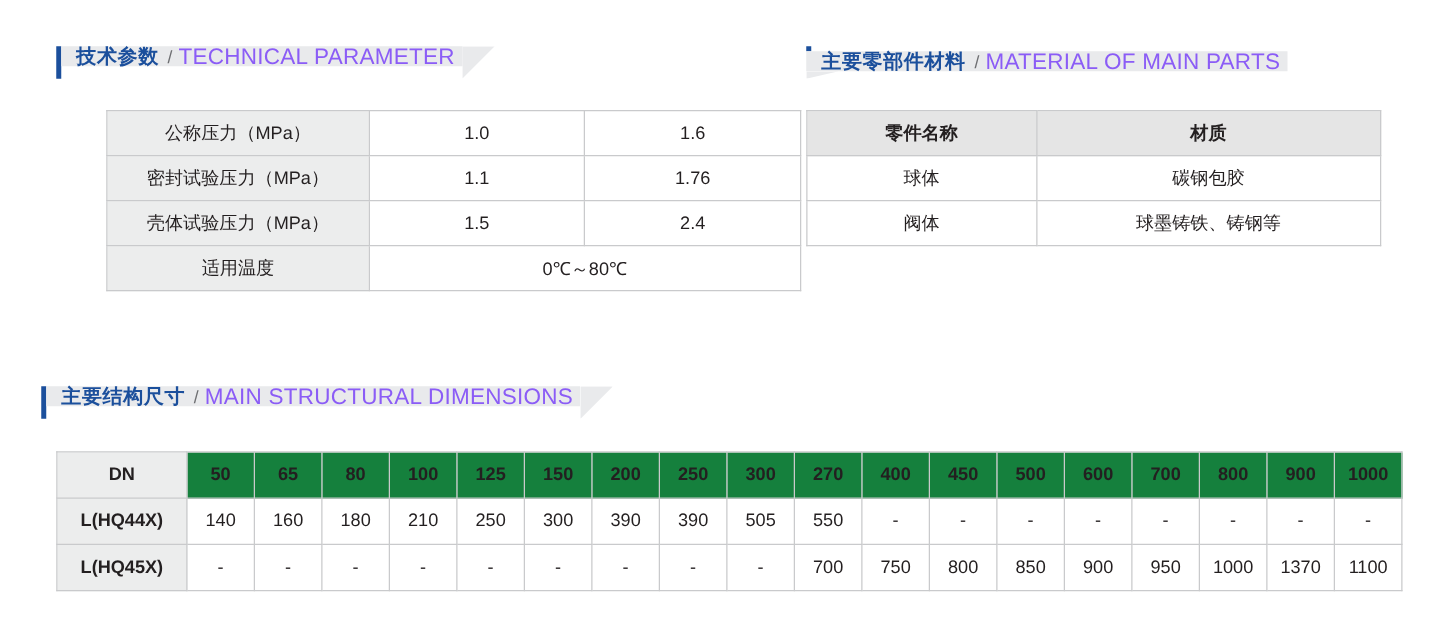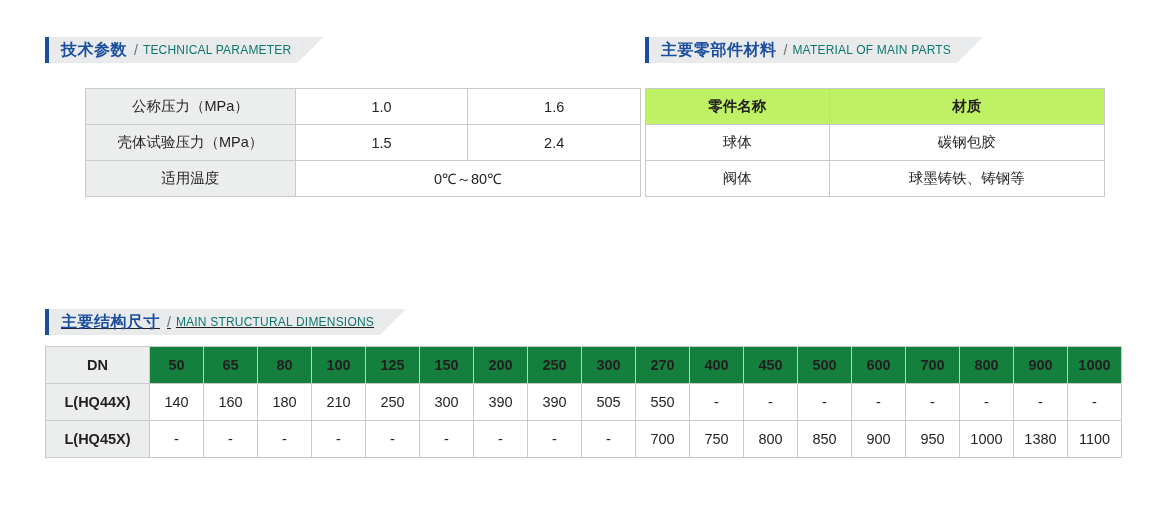--- a/index.html
+++ b/index.html
@@ -18,21 +18,21 @@
 
   
   .section-head {
     position: absolute;
     height: 26px;
     display: flex;
     align-items: stretch;
   }
   .section-head .bar {
     background: #e9eaec;
-    height: 26px;
+    height: 16px;
     display: flex;
     align-items: center;
     padding-left: 12px;
     padding-right: 6px;
     white-space: nowrap;
     box-sizing: border-box;
   }
   .section-head .accent {
     width: 4px;
     background: #1b4f9c;
@@ -45,22 +45,22 @@
     color: #1b4f9c;
     letter-spacing: 0.5px;
     margin-right: 7px;
   }
   .section-head .sep {
     font-size: 14px;
     color: #6d6e71;
     margin-right: 5px;
   }
   .section-head .en {
-    font-size: 12px;
-    color: #0f766e;
+    font-size: 18px;
+    color: #8b5cf6;
     letter-spacing: 0.2px;
   }
   
   .section-head .tail {
     width: 26px;
     height: 26px;
     background: #e9eaec;
     clip-path: polygon(0 0, 100% 0, 0 100%);
   }
 
@@ -74,21 +74,21 @@
     border: 1px solid #c9cacc;
     font-size: 14.5px;
     text-align: center;
     color: #231f20;
     font-weight: normal;
     padding: 0;
     height: 35px;
     box-sizing: border-box;
   }
   table.grid .hcell {
-    background: #bef264;
+    background: #e5e5e5;
     font-weight: bold;
   }
   .labelcell {
     background: #eceded;
     font-weight: bold;
     font-size: 14.5px;
   }
 
   
   #tp-table { left: 45px; top: 88px; width: 556px; margin-left: 40px; }
@@ -97,21 +97,21 @@
   #tp-table td.v1 { width: 173px; text-align: center; }
   #tp-table td.v2 { width: 173px; }
 
   
   #mat-table { left: 645px; top: 88px; width: 460px; }
   #mat-table td, #mat-table th { height: 36px; }
   #mat-table .c1 { width: 184px; }
   #mat-table .c2 { width: 276px; }
 
   
-  #dim-table { left: 45px; top: 346px; }
+  #dim-table { left: 45px; top: 361px; }
   #dim-table td { height: 37px; font-size: 14.5px; }
   #dim-table td.rowlabel {
     background: #eceded;
     font-weight: bold;
     width: 104px;
   }
   #dim-table td.dcell { width: 54px; }
   #dim-table td.hdr {
     background: #15803d;
     font-weight: bold;
@@ -123,46 +123,51 @@
 <div class="section-head" id="head-technical" style="left:45px; top:37px;">
   <div class="accent"></div>
   <div class="bar">
     <span class="cn">技术参数</span>
     <span class="sep">/</span>
     <span class="en">TECHNICAL PARAMETER</span>
   </div>
   <div class="tail"></div>
 </div>
 
-<div class="section-head" id="head-material" style="left:645px; top:37px;">
+<div class="section-head" id="head-material" style="left:645px; top:37px;flex-direction:column;">
   <div class="accent"></div>
   <div class="bar">
     <span class="cn">主要零部件材料</span>
     <span class="sep">/</span>
     <span class="en">MATERIAL OF MAIN PARTS</span>
   </div>
   <div class="tail"></div>
 </div>
 
-<div class="section-head" id="head-dimensions" style="left:45px; top:309px;text-decoration:underline;">
+<div class="section-head" id="head-dimensions" style="left:33px; top:309px;">
   <div class="accent"></div>
   <div class="bar">
     <span class="cn">主要结构尺寸</span>
     <span class="sep">/</span>
     <span class="en">MAIN STRUCTURAL DIMENSIONS</span>
   </div>
   <div class="tail"></div>
 </div>
 
 <table class="grid" id="tp-table">
   <tbody>
     <tr>
       <td class="lbl labelcell">公称压力（MPa）</td>
       <td class="v1">1.0</td>
       <td class="v2">1.6</td>
+    </tr>
+    <tr>
+      <td class="lbl labelcell">密封试验压力（MPa）</td>
+      <td class="v1">1.1</td>
+      <td class="v2">1.76</td>
     </tr>
     <tr>
       <td class="lbl labelcell">壳体试验压力（MPa）</td>
       <td class="v1">1.5</td>
       <td class="v2">2.4</td>
     </tr>
     <tr>
       <td class="lbl labelcell">适用温度</td>
       <td colspan="2">0℃～80℃</td>
     </tr>
@@ -241,17 +246,17 @@
         <td class="dcell">-</td>
         <td class="dcell">-</td>
         <td class="dcell">-</td>
         <td class="dcell">700</td>
         <td class="dcell">750</td>
         <td class="dcell">800</td>
         <td class="dcell">850</td>
         <td class="dcell">900</td>
         <td class="dcell">950</td>
         <td class="dcell">1000</td>
-        <td class="dcell">1380</td>
+        <td class="dcell">1370</td>
         <td class="dcell">1100</td>
       </tr>
   </tbody>
 </table>
 
 </body></html>

